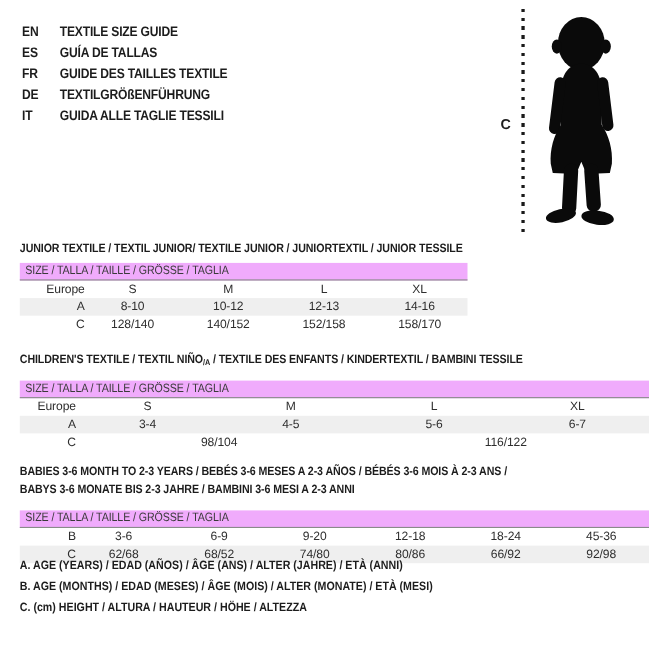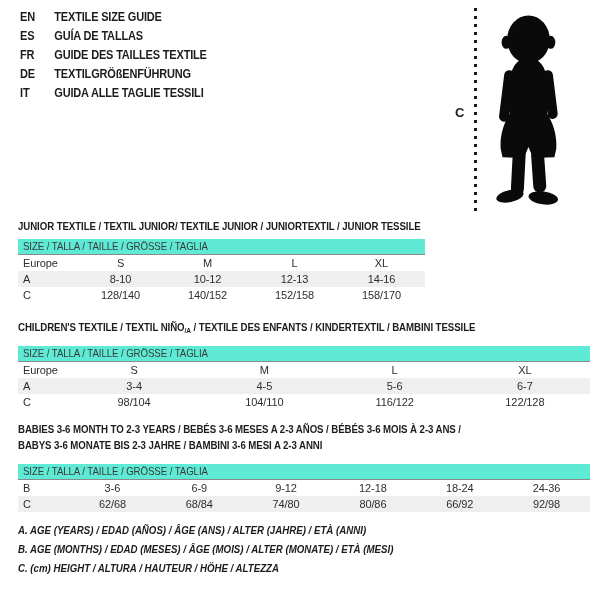--- a/index.html
+++ b/index.html
@@ -6,46 +6,46 @@
   body{
     width:600px;height:600px;position:relative;overflow:hidden;
     background:#ffffff;
     font-family:"Liberation Sans", sans-serif;
     color:#1c1c1c;
     -webkit-font-smoothing:antialiased;
   }
   .cond{transform:scaleX(0.88);transform-origin:0 50%;white-space:nowrap;display:inline-block;}
 
   
-  .lang-block{position:absolute;left:20px;top:8px;}
+  .lang-block{position:absolute;left:20px;top:20px;}
   .lang-row{display:flex;height:19px;line-height:19px;font-weight:bold;font-size:12.5px;letter-spacing:-0.2px;}
   .lang-code{width:39px;}
 
   
   .dotted-line{position:absolute;left:474px;top:8px;width:3px;height:204px;
     background:repeating-linear-gradient(to bottom,#1a1a1a 0 3px,transparent 3px 8px);}
   .fig-label{position:absolute;left:455px;top:105px;font-weight:bold;font-size:13px;}
   .baby-svg{position:absolute;left:484px;top:10px;}
 
   
   .tbl-title{position:absolute;left:18px;font-weight:bold;font-size:11px;letter-spacing:-0.1px;line-height:16px;}
   .subsc{font-size:7.5px;vertical-align:-2px;}
   .size-table{position:absolute;left:18px;font-size:11px;letter-spacing:-0.1px;}
   .t1{width:407px;}
   .t2,.t3{width:572px;}
-  .bar{background:#5eead4;border-bottom:1px solid #8a8a8a;height:15px;line-height:15px;padding-left:5px;color:#3a3a3a;}
+  .bar{background:#f0abfc;border-bottom:1px solid #8a8a8a;height:15px;line-height:15px;padding-left:5px;color:#3a3a3a;}
   .trow{display:flex;height:16px;line-height:16px;color:#2e2e2e;}
   .trow.striped{background:#efefef;}
-  .lab{padding-left:5px;text-align:left;}
+  .lab{padding-left:5px;text-align:right;}
   .t1 .lab{width:54px;}
   .t2 .lab,.t3 .lab{width:46px;}
   .cell{flex:1;text-align:center;}
 
   
-  .footnotes{position:absolute;left:18px;top:520px;font-style:italic;}
+  .footnotes{position:absolute;left:18px;top:504px;}
   .footnote{height:17px;line-height:17px;font-weight:bold;font-size:11px;}
 </style>
 </head>
 <body>
 
 <div class="lang-block">
   <div class="lang-row cond">
     <span class="lang-code">EN</span>
     <span class="lang-title">TEXTILE SIZE GUIDE</span>
   </div>
@@ -130,45 +130,43 @@
   <div class="trow striped">
     <span class="lab">A</span>
     <span class="cell">3-4</span>
     <span class="cell">4-5</span>
     <span class="cell">5-6</span>
     <span class="cell">6-7</span>
   </div>
   <div class="trow">
     <span class="lab">C</span>
     <span class="cell">98/104</span>
-    <span class="cell">104/110</span>
     <span class="cell">116/122</span>
-    <span class="cell">122/128</span>
   </div>
 </div>
 
 <div class="tbl-title cond" style="top:421px;">BABIES 3-6 MONTH TO 2-3 YEARS / BEBÉS 3-6 MESES A 2-3 AÑOS / BÉBÉS 3-6 MOIS À 2-3 ANS /</div>
 <div class="tbl-title cond" style="top:437px;">BABYS 3-6 MONATE BIS 2-3 JAHRE / BAMBINI 3-6 MESI A 2-3 ANNI</div>
 <div class="size-table t3" style="top:464px;">
   <div class="bar">
     <span class="cond">SIZE / TALLA / TAILLE / GRÖSSE / TAGLIA</span>
   </div>
   <div class="trow">
     <span class="lab">B</span>
     <span class="cell">3-6</span>
     <span class="cell">6-9</span>
-    <span class="cell">9-12</span>
+    <span class="cell">9-20</span>
     <span class="cell">12-18</span>
     <span class="cell">18-24</span>
-    <span class="cell">24-36</span>
+    <span class="cell">45-36</span>
   </div>
   <div class="trow striped">
     <span class="lab">C</span>
     <span class="cell">62/68</span>
-    <span class="cell">68/84</span>
+    <span class="cell">68/52</span>
     <span class="cell">74/80</span>
     <span class="cell">80/86</span>
     <span class="cell">66/92</span>
     <span class="cell">92/98</span>
   </div>
 </div>
 
 <div class="footnotes">
   <div class="footnote cond">A. AGE (YEARS) / EDAD (AÑOS) / ÂGE (ANS) / ALTER (JAHRE) / ETÀ (ANNI)</div>
   <div class="footnote cond">B. AGE (MONTHS) / EDAD (MESES) / ÂGE (MOIS) / ALTER (MONATE) / ETÀ (MESI)</div>

